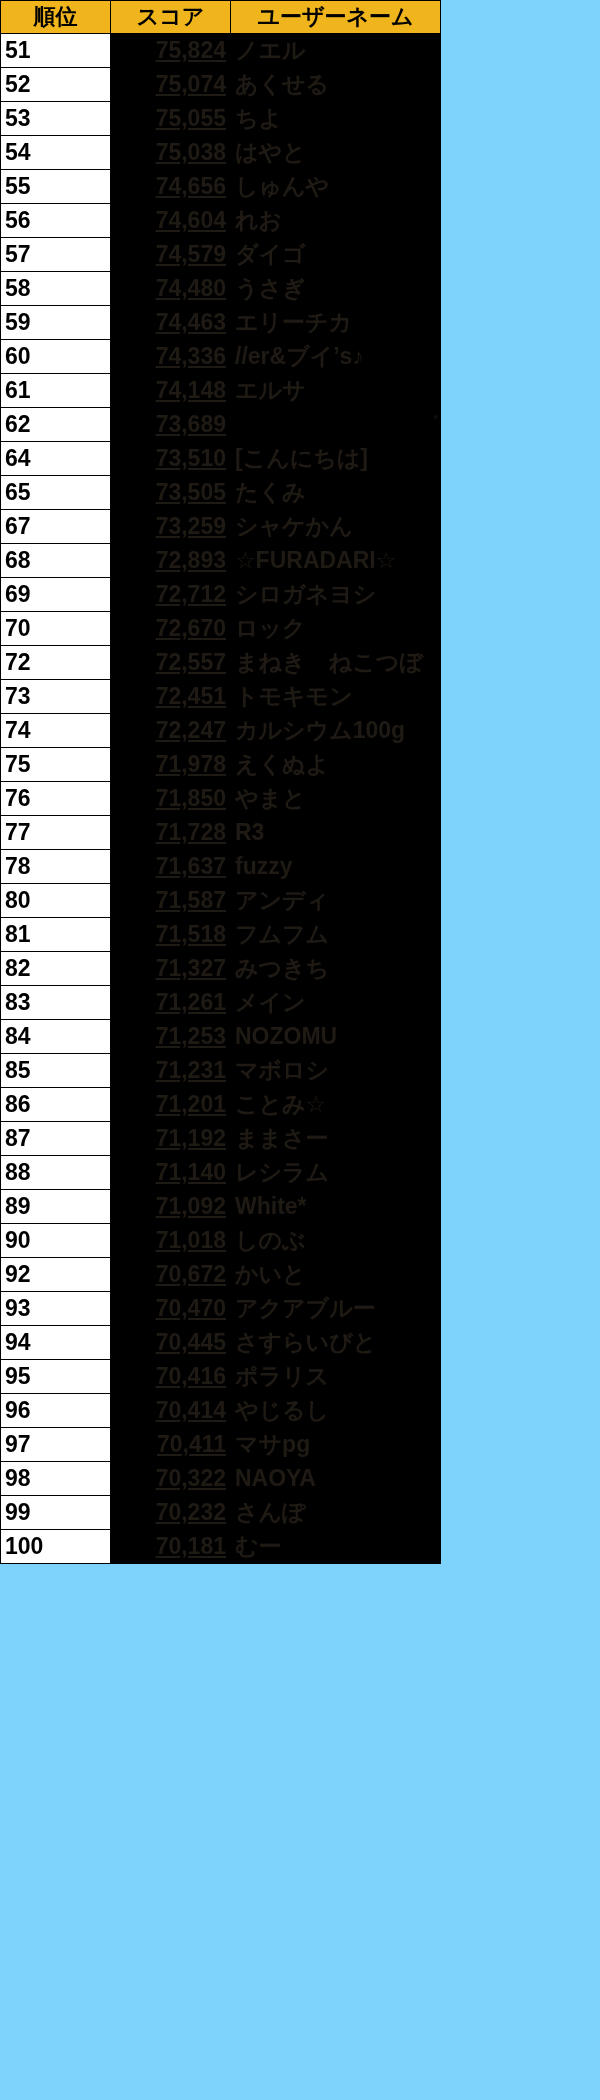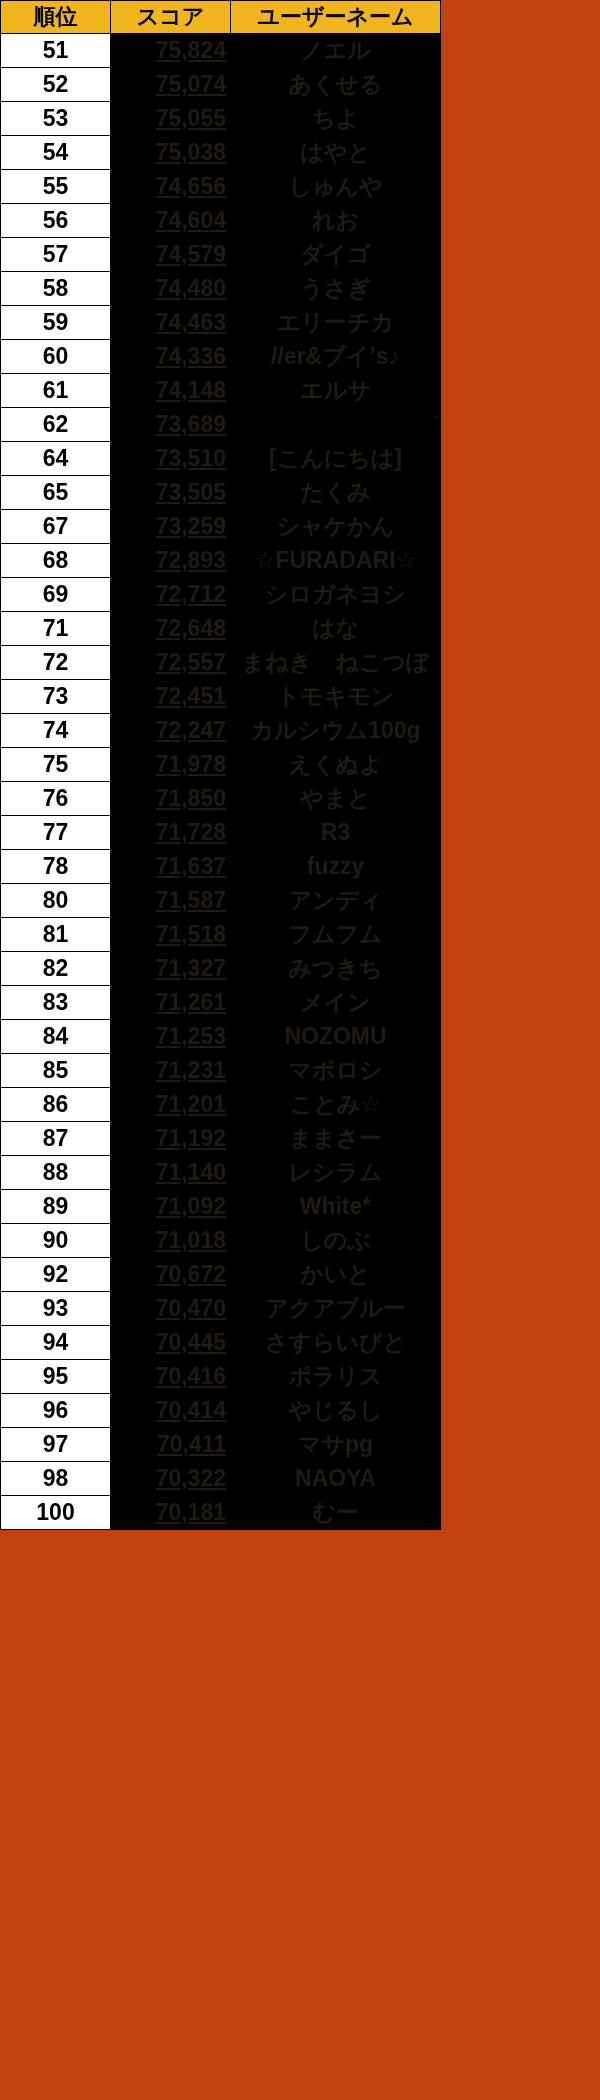--- a/index.html
+++ b/index.html
@@ -11,21 +11,21 @@
     width: 600px;
     height: 2100px;
     font-family: "Liberation Sans", "DejaVu Sans", sans-serif;
     overflow: hidden;
   }
 
   #ranking-board {
     position: relative;
     width: 600px;
     height: 2100px;
-    background: #c2410c;
+    background: #7dd3fc;
   }
 
   table.ranking-table {
     border-collapse: collapse;
     table-layout: fixed;
     width: 440px;
     margin: 0;
     padding: 0;
   }
 
@@ -58,37 +58,37 @@
     vertical-align: middle;
     border: 1px solid #000000;
     white-space: nowrap;
     overflow: hidden;
     line-height: 33px;
   }
 
   td.cell-rank {
     background: #ffffff;
     color: #000000;
-    text-align: center;
+    text-align: left;
     border-left: 1px solid #000000;
     border-right: 2px solid #000000;
   }
 
   td.cell-score {
     background: #000000;
     color: #201a14;
     text-align: right;
     border-color: #151210;
     text-decoration: underline;
   }
 
   td.cell-name {
     background: #000000;
     color: #201a14;
-    text-align: center;
+    text-align: left;
     border-color: #151210;
     padding-left: 6px;
   }
 
   
   .ghost-mark {
     position: absolute;
     color: #1a1512;
     font-size: 14px;
     font-weight: bold;
@@ -191,23 +191,23 @@
           <td class="cell-rank">68</td>
           <td class="cell-score">72,893</td>
           <td class="cell-name">☆FURADARI☆</td>
         </tr>
         <tr class="data-row">
           <td class="cell-rank">69</td>
           <td class="cell-score">72,712</td>
           <td class="cell-name">シロガネヨシ</td>
         </tr>
         <tr class="data-row">
-          <td class="cell-rank">71</td>
-          <td class="cell-score">72,648</td>
-          <td class="cell-name">はな</td>
+          <td class="cell-rank">70</td>
+          <td class="cell-score">72,670</td>
+          <td class="cell-name">ロック</td>
         </tr>
         <tr class="data-row">
           <td class="cell-rank">72</td>
           <td class="cell-score">72,557</td>
           <td class="cell-name">まねき　ねこつぼ</td>
         </tr>
         <tr class="data-row">
           <td class="cell-rank">73</td>
           <td class="cell-score">72,451</td>
           <td class="cell-name">トモキモン</td>
@@ -319,20 +319,25 @@
         </tr>
         <tr class="data-row">
           <td class="cell-rank">97</td>
           <td class="cell-score">70,411</td>
           <td class="cell-name">マサpg</td>
         </tr>
         <tr class="data-row">
           <td class="cell-rank">98</td>
           <td class="cell-score">70,322</td>
           <td class="cell-name">NAOYA</td>
+        </tr>
+        <tr class="data-row">
+          <td class="cell-rank">99</td>
+          <td class="cell-score">70,232</td>
+          <td class="cell-name">さんぽ</td>
         </tr>
         <tr class="data-row">
           <td class="cell-rank">100</td>
           <td class="cell-score">70,181</td>
           <td class="cell-name">むー</td>
         </tr>
       </tbody>
   </table>
   <span class="ghost-mark" id="ghost-mark" style="left: 424px; top: 413.5px;">゜</span>
 </div>

